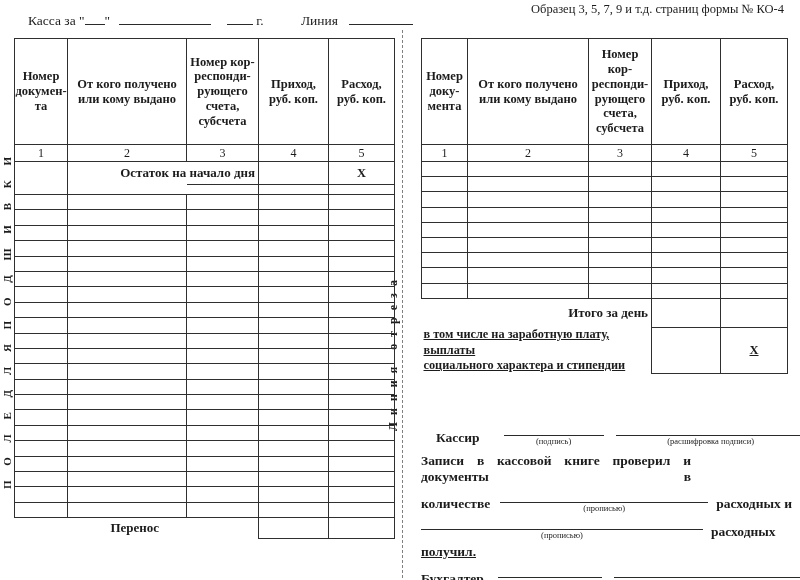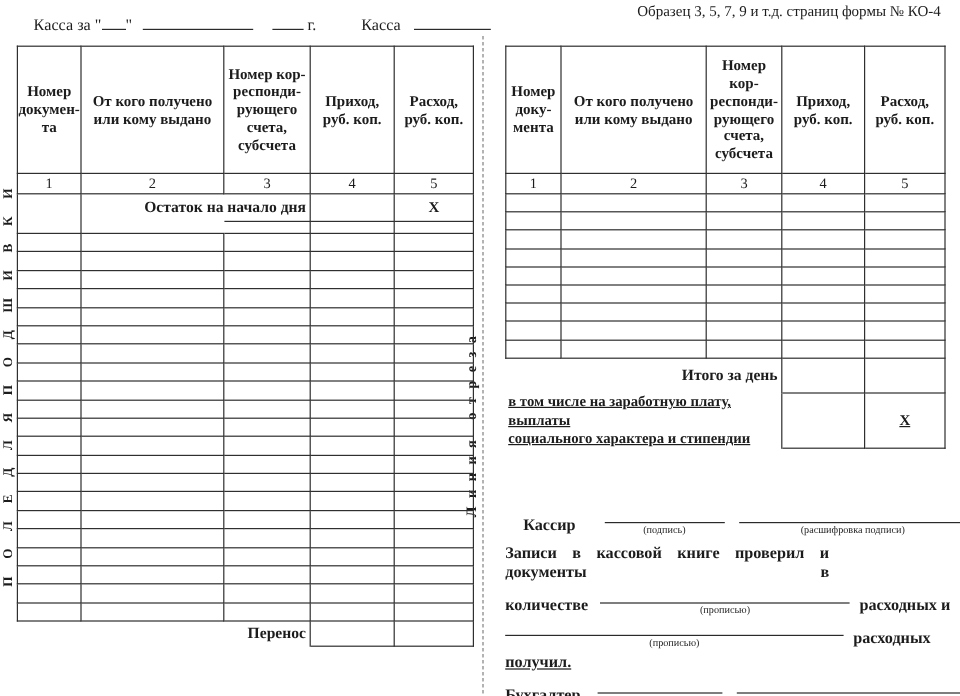--- a/index.html
+++ b/index.html
@@ -25,21 +25,21 @@
   .erow-l{height:15.4px;}
   .erow-r{height:15.2px;}
   .r-carry{height:21px;}
   .r-tot1{height:29px;}
   .r-tot2{height:29px;}
   .r-tot3{height:36px;text-decoration:underline;}
   .hide-r{border-right-style:hidden;}
   .rel{position:relative;margin-top:28px;}
   .flabel{position:absolute;right:3px;top:50%;transform:translateY(-50%);white-space:nowrap;font-weight:bold;font-size:13px;}
   .xmark{font-weight:bold;font-size:12.5px;}
-  .lab3{border-left-style:hidden;border-bottom-style:hidden;text-align:right;padding-right:3px;font-weight:bold;}
+  .lab3{border-left-style:hidden;border-bottom-style:hidden;text-align:center;padding-right:3px;font-weight:bold;}
   .incl{text-align:left;padding-left:2px;font-size:12.3px;line-height:1.25;white-space:pre-line;font-weight:bold;}
   
   .vtext{position:absolute;white-space:nowrap;font-weight:bold;}
   .binding{top:320px;left:7px;transform:translate(-50%,-50%) rotate(-90deg);font-size:11px;letter-spacing:6px;}
   .cutline-label{top:352px;left:393px;transform:translate(-50%,-50%) rotate(-90deg);font-size:12px;letter-spacing:7px;font-weight:bold;}
   .cutline{position:absolute;left:402px;top:30px;height:548px;width:0;border-left:1px dashed #808080;}
   
   .sig{position:absolute;left:421px;top:420px;width:372px;font-size:13.5px;font-weight:bold;}
   .sigrow{display:flex;align-items:flex-end;}
   .uwrap{display:inline-block;vertical-align:bottom;}
@@ -56,21 +56,21 @@
 <body>
 
 <div class="sheet">
 
   <div class="kassa-line">
     <span>Касса за</span>
     <span>"</span><span class="blank" style="width:20px"></span><span>"</span>
     <span class="blank" style="width:92px;margin-left:6px"></span>
     <span class="blank" style="width:26px;margin-left:12px"></span>
     <span>г.</span>
-    <span class="sheet-label">Касса</span>
+    <span class="sheet-label">Линия</span>
     <span class="blank" style="width:64px;margin-left:8px"></span>
   </div>
   <div class="sample-note">Образец 3, 5, 7, 9 и т.д. страниц формы № КО-4</div>
 
   <div class="vtext binding">П О Л Е   Д Л Я   П О Д Ш И В К И</div>
 
   <div class="cutline"></div>
   <div class="vtext cutline-label">Линия отреза</div>
 
   <div class="tblwrap lt">

